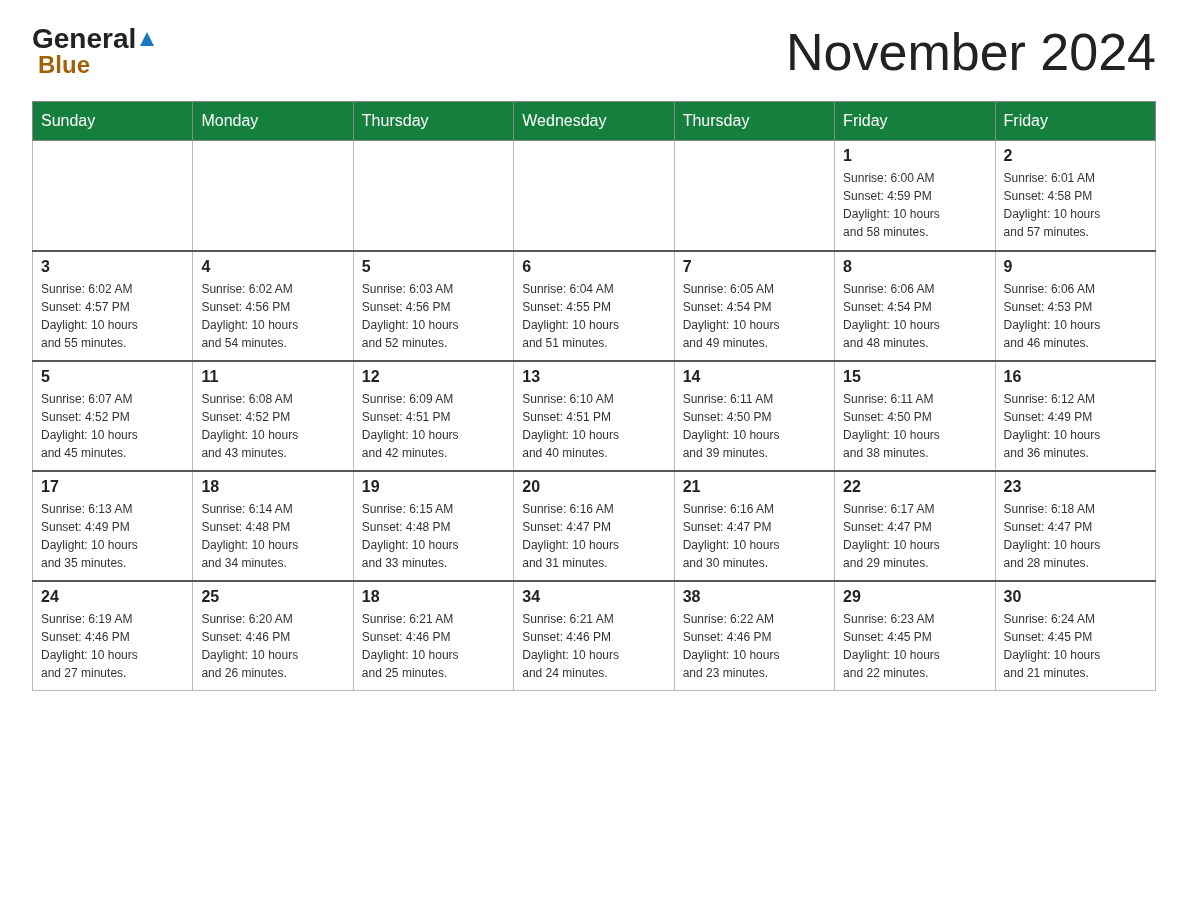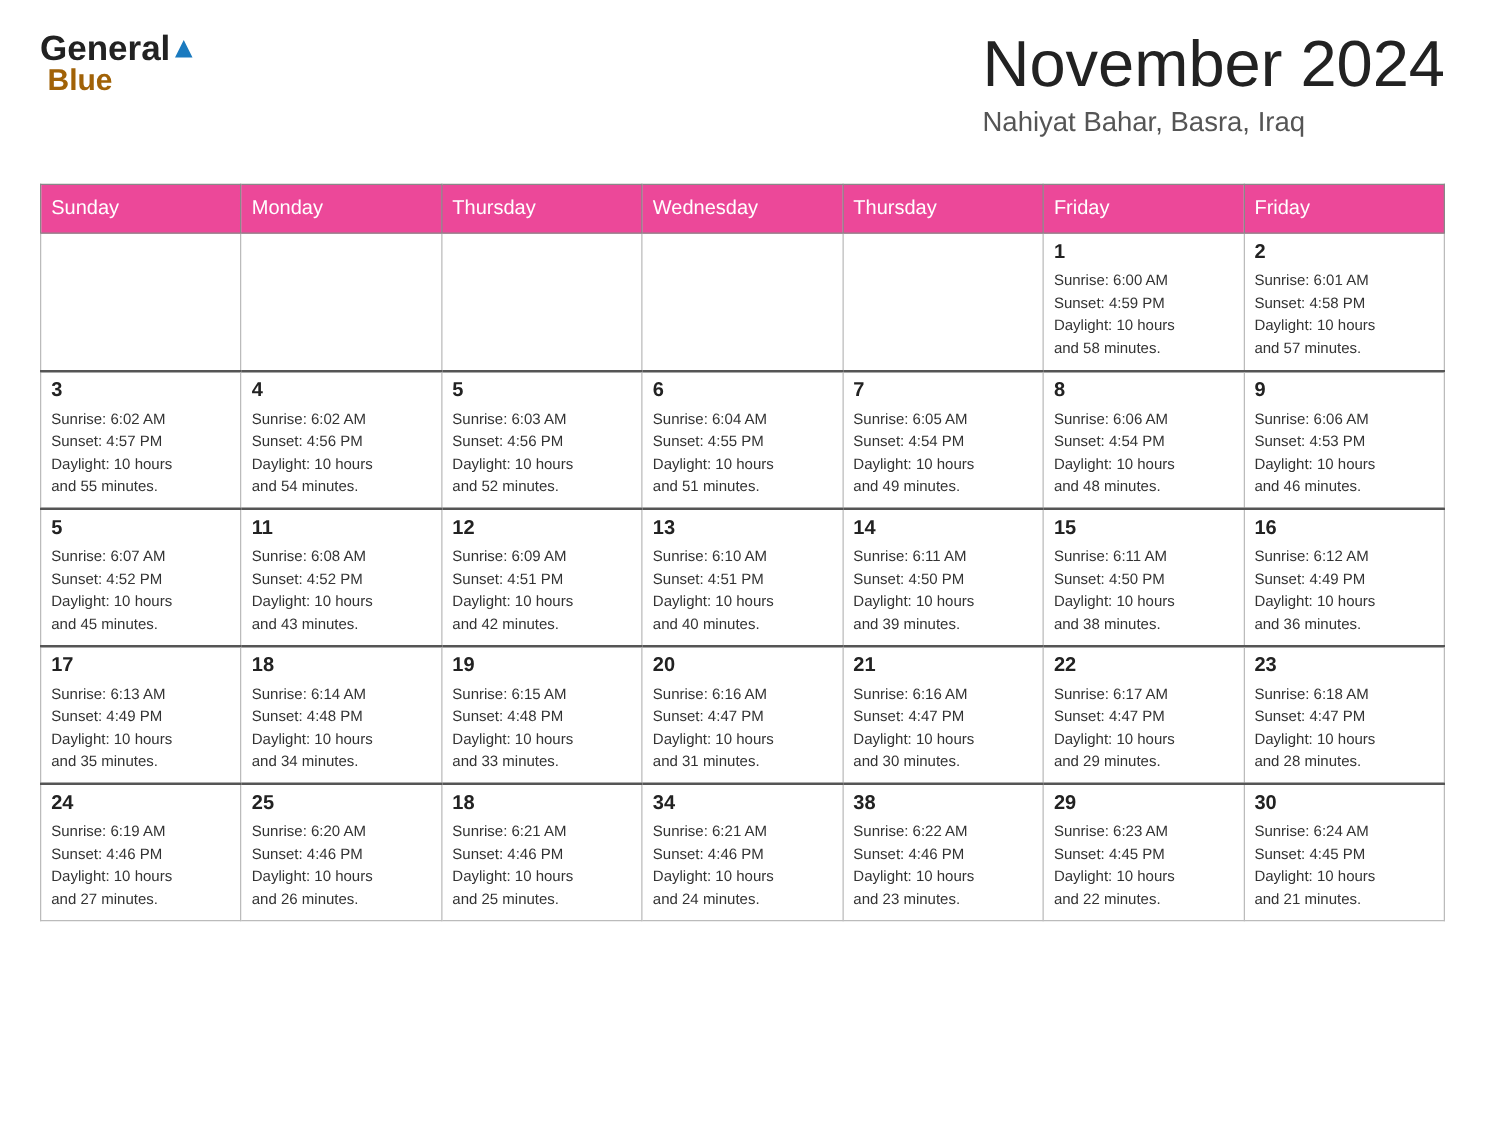--- a/index.html
+++ b/index.html
@@ -10,53 +10,53 @@
       width: 1188px;
       min-height: 918px;
     }
     .page {
       padding: 24px 32px 32px 32px;
     }
     .header {
       display: flex;
       justify-content: space-between;
       align-items: flex-start;
-      margin-bottom: 36px;
+      margin-bottom: 20px;
     }
     .logo-area {
       display: flex;
       flex-direction: column;
     }
     .logo-text {
       font-size: 26px;
       font-weight: bold;
       color: #222;
       line-height: 1.1;
     }
     .title-area {
-      text-align: left;
+      text-align: center;
     }
     .month-year {
       font-size: 52px;
       font-weight: normal;
       color: #222;
       line-height: 1.1;
     }
     .location {
       font-size: 22px;
       color: #555;
       margin-top: 4px;
     }
     .calendar {
       width: 100%;
       border-collapse: collapse;
       border: 1px solid #999;
     }
     .calendar th {
-      background-color: #ec4899;
+      background-color: #15803d;
       color: #ffffff;
       font-size: 16px;
       font-weight: normal;
       padding: 10px 8px;
       text-align: left;
       border: 1px solid #888;
     }
     .calendar td {
       vertical-align: top;
       padding: 6px 8px 8px 8px;
@@ -101,21 +101,20 @@
             </svg>
           </span>
         </span>
       </div>
       <div style="margin-left:6px;margin-top:-4px;">
         <span style="color:#a16207;font-size:24px;font-weight:bold;">Blue</span>
       </div>
     </div>
     <div class="title-area">
       <div class="month-year">November 2024</div>
-      <div class="location">Nahiyat Bahar, Basra, Iraq</div>
     </div>
   </div>
 
   <table class="calendar">
     <thead>
       <tr>
       <th>Sunday</th>
           <th>Monday</th>
           <th>Thursday</th>
           <th>Wednesday</th>

